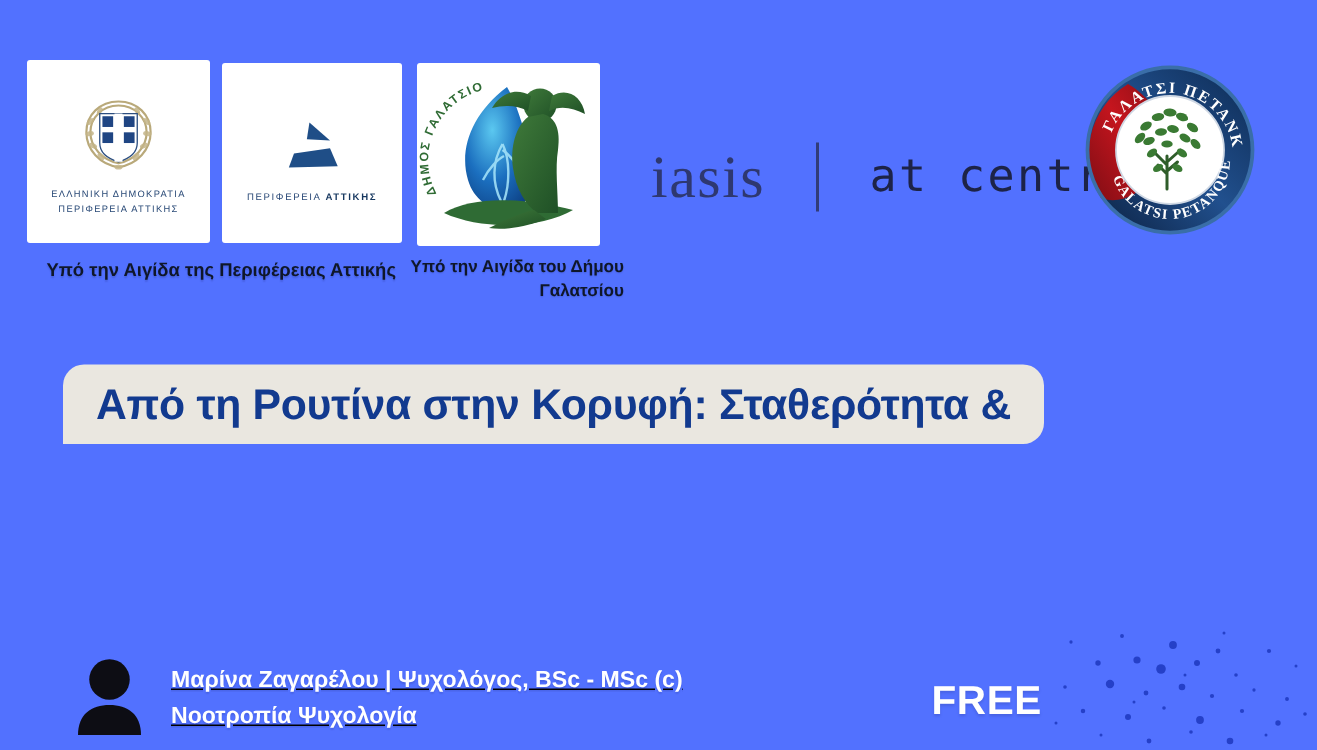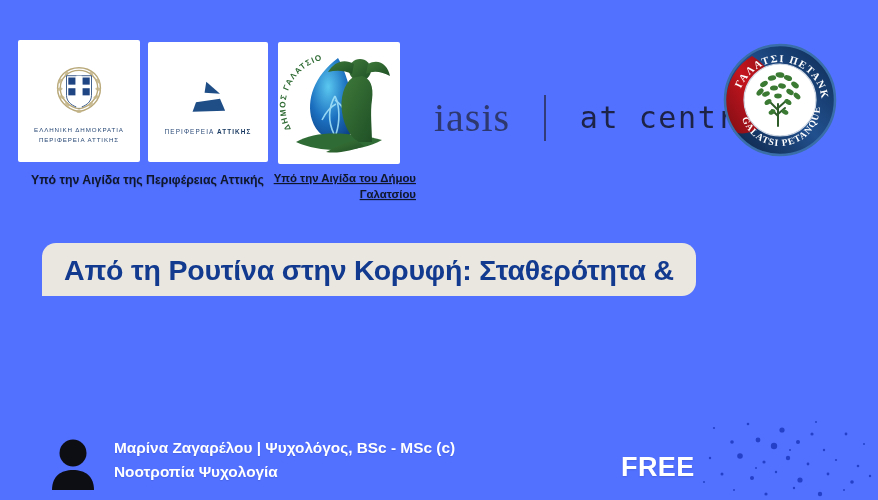--- a/index.html
+++ b/index.html
@@ -73,21 +73,21 @@
 
   .aegis-caption {
     position: absolute;
     color: #0f172a;
     font-weight: 700;
     text-align: right;
     line-height: 1.42;
     text-shadow: 0 1px 1px rgba(20,30,90,0.18);
   }
   .aegis-caption.a1 { left: 8px;   top: 172px; width: 256px; font-size: 12.3px; }
-  .aegis-caption.a2 { left: 268px; top: 170px; width: 148px; font-size: 11.4px; text-decoration: underline; }
+  .aegis-caption.a2 { left: 268px; top: 170px; width: 148px; font-size: 11.4px; }
 
   
   .iasis-wrap {
     position: absolute;
     left: 434px;
     top: 92px;
     height: 52px;
     display: flex;
     align-items: center;
     gap: 34px;
@@ -166,22 +166,23 @@
     padding: 0 16px 0 8px;
     border-radius: 0 14px 14px 14px;
   }
 
   
   .speaker-row {
     position: absolute;
     left: 50px;
     top: 436px;
     display: flex;
-    align-items: flex-start;
+    align-items: flex-end;
     gap: 18px;
+    text-decoration: underline;
   }
   .avatar-icon { width: 46px; height: 52px; flex: none; margin-top: 2px; }
   .speaker-text {
     color: #ffffff;
     font-weight: 700;
     font-size: 15.4px;
     line-height: 1.55;
     text-shadow: 0 1px 1px rgba(20,30,90,0.15);
   }
   .speaker-text span { display: block; white-space: nowrap; }

